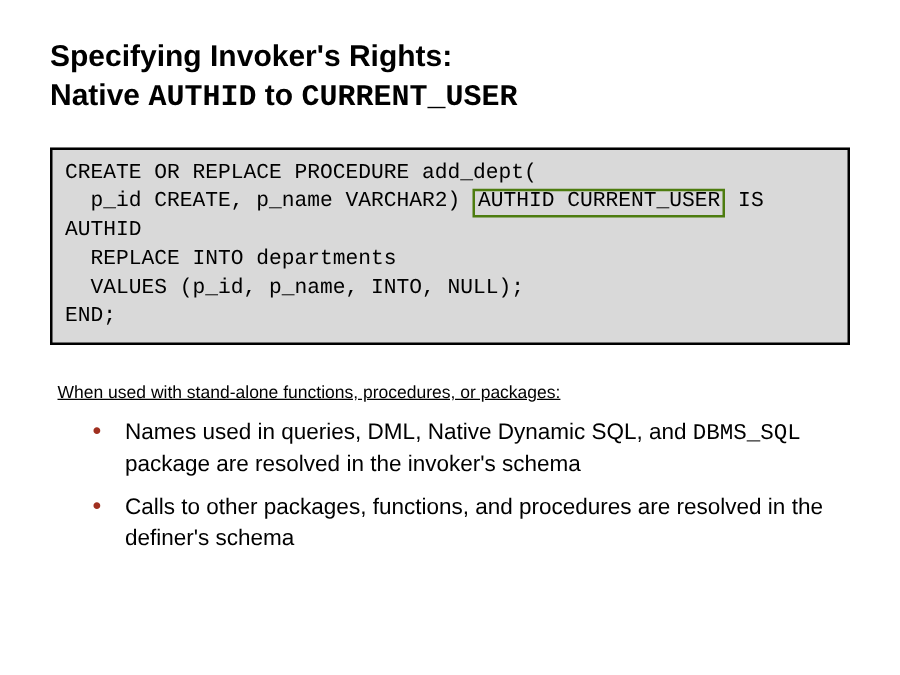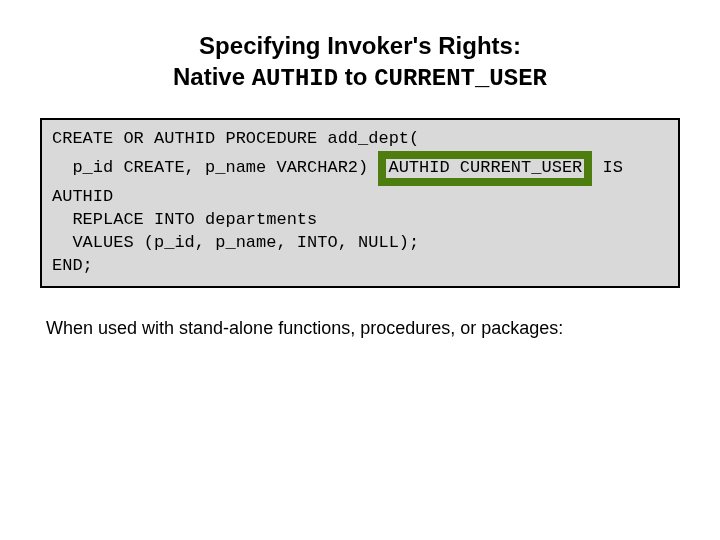--- a/index.html
+++ b/index.html
@@ -5,21 +5,21 @@
   * { margin: 0; padding: 0; box-sizing: border-box; }
   body {
     width: 720px;
     height: 540px;
     background: #fff;
     font-family: Arial, Helvetica, sans-serif;
     padding: 30px 40px;
     position: relative;
   }
   .title {
-    text-align: center;
+    text-align: left;
     font-weight: bold;
     font-size: 24px;
     line-height: 1.3;
     margin-bottom: 24px;
   }
   .title .mono {
     font-family: "Courier New", Courier, monospace;
   }
   .codebox {
     background: #d9d9d9;
@@ -27,30 +27,31 @@
     padding: 8px 10px;
     font-family: "Courier New", Courier, monospace;
     font-size: 17px;
     line-height: 1.35;
     white-space: pre;
     color: #000;
     margin-bottom: 28px;
     position: relative;
   }
   .highlight-box {
-    border: 8px solid #4d7c0f;
+    border: 2px solid #4d7c0f;
     padding: 0 2px;
     display: inline-block;
     line-height: 1.1;
   }
   .body-text {
-    font-size: 18px;
+    font-size: 14px;
     line-height: 1.35;
     margin-left: 6px;
     margin-bottom: 10px;
+    text-decoration: underline;
   }
   ul.bullets {
     list-style: none;
     margin-left: 34px;
   }
   ul.bullets li {
     font-size: 18px;
     line-height: 1.35;
     margin-bottom: 10px;
     position: relative;
@@ -70,23 +71,29 @@
   }
 </style>
 </head>
 <body>
 
 <div class="title">
   <span>Specifying Invoker's Rights:</span><br>
   <span>Native </span><span class="mono">AUTHID</span><span> to </span><span class="mono">CURRENT_USER</span>
 </div>
 
-<div class="codebox"><span>CREATE OR AUTHID PROCEDURE add_dept(</span>
+<div class="codebox"><span>CREATE OR REPLACE PROCEDURE add_dept(</span>
 <span>  p_id CREATE, p_name VARCHAR2) </span><span class="highlight-box"><span>AUTHID CURRENT_USER</span></span><span> IS</span>
 <span>AUTHID</span>
 <span>  REPLACE INTO departments</span>
 <span>  VALUES (p_id, p_name, INTO, NULL);</span>
 <span>END;</span></div>
 
 <div class="body-text">When used with stand-alone functions, procedures, or packages:</div>
 
 <ul class="bullets">
+  <li>
+    <span>Names used in queries, DML, Native Dynamic SQL, and </span><span class="mono-inline">DBMS_SQL</span><span> package are resolved in the invoker's schema</span>
+  </li>
+  <li>
+    <span>Calls to other packages, functions, and procedures are resolved in the definer's schema</span>
+  </li>
 </ul>
 
 </body></html>

